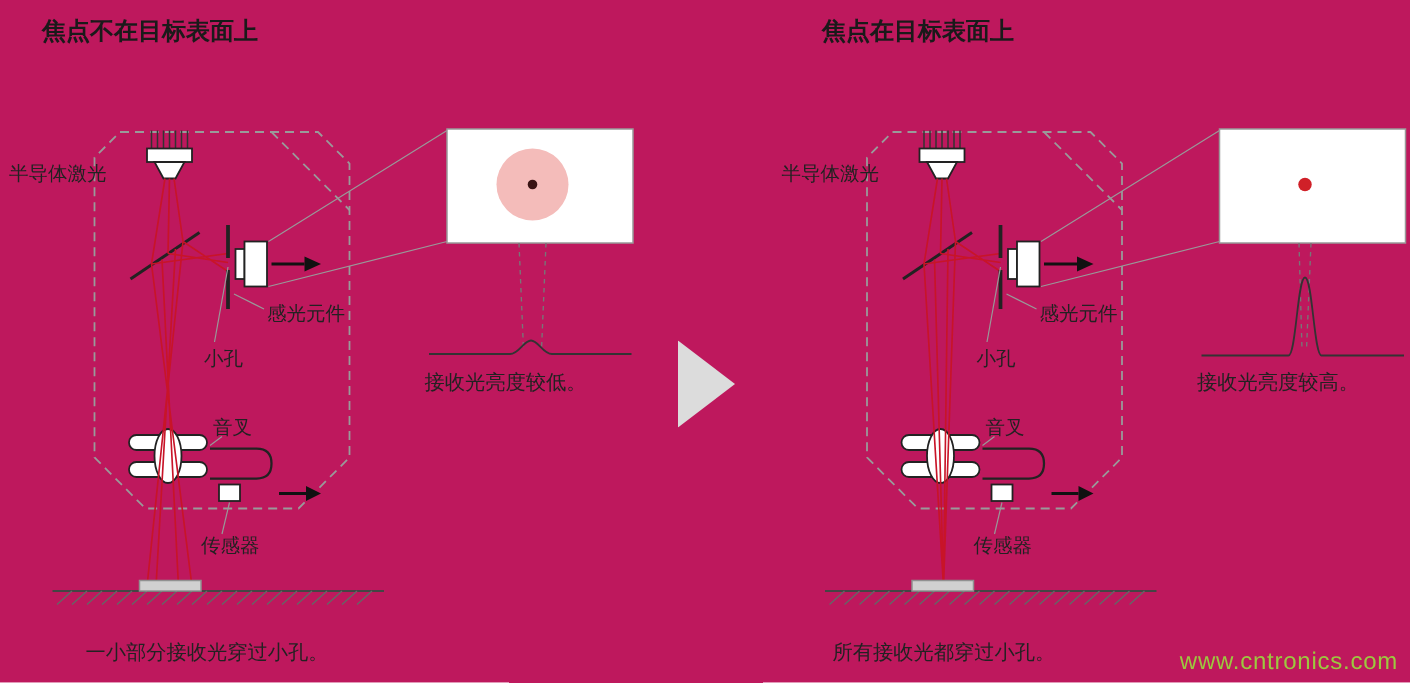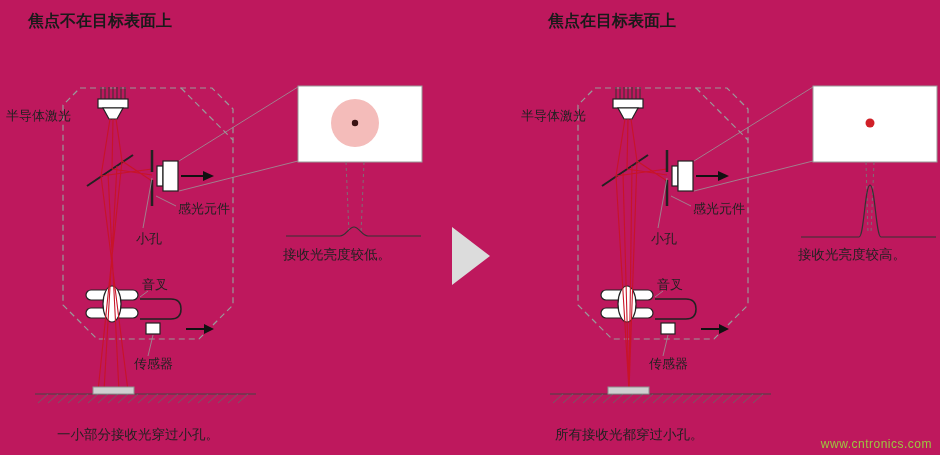--- a/index.html
+++ b/index.html
@@ -22,21 +22,21 @@
   .leader  { stroke:#999; stroke-width:0.8; }
   .ground  { stroke:#444; stroke-width:1.2; }
   .hatch   { stroke:#666; stroke-width:0.9; fill:none; }
   .pad     { fill:#d0d0d0; stroke:#909090; stroke-width:1; }
   .insetbox{ fill:#fff; stroke:#999; stroke-width:1; }
   .dropdash{ stroke:#777; stroke-width:0.9; stroke-dasharray:3 3; }
   .curve   { stroke:#333; stroke-width:1.2; fill:none; }
   .chevron { position:absolute; left:452px; top:227px; }
   .watermark {
     position:absolute; right:8px; bottom:4px;
-    font-size:12px; color:#9cc83f; letter-spacing:0.5px;
+    font-size:16px; color:#9cc83f; letter-spacing:0.5px;
   }
 </style>
 </head>
 <body>
 
 <div class="stage">
 
   <svg class="panel" style="left:0" width="470" height="455" viewBox="0 0 470 455">
 
     <text x="28" y="26" class="title">焦点不在目标表面上</text>

